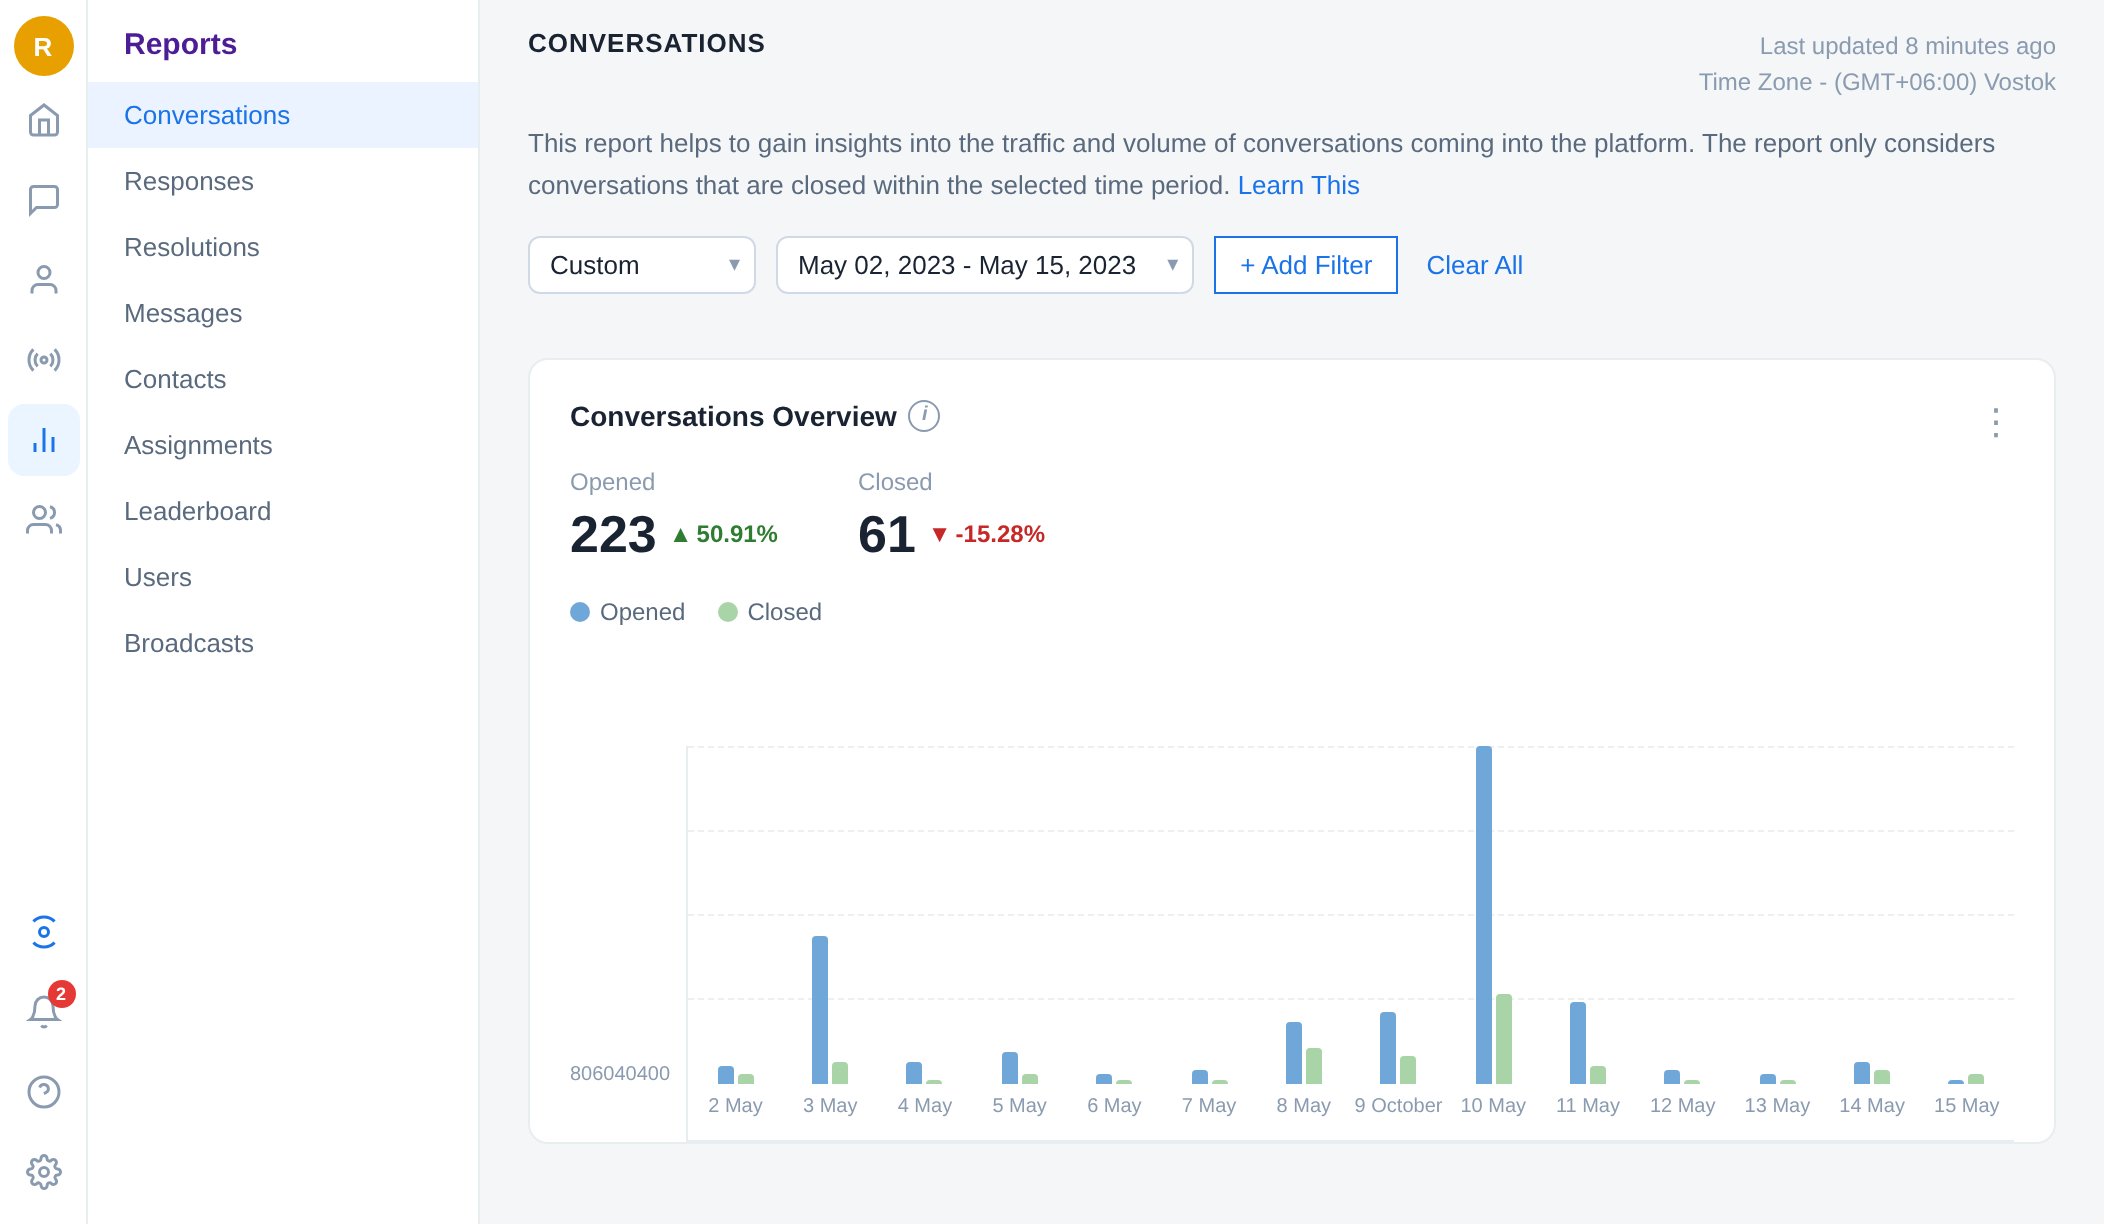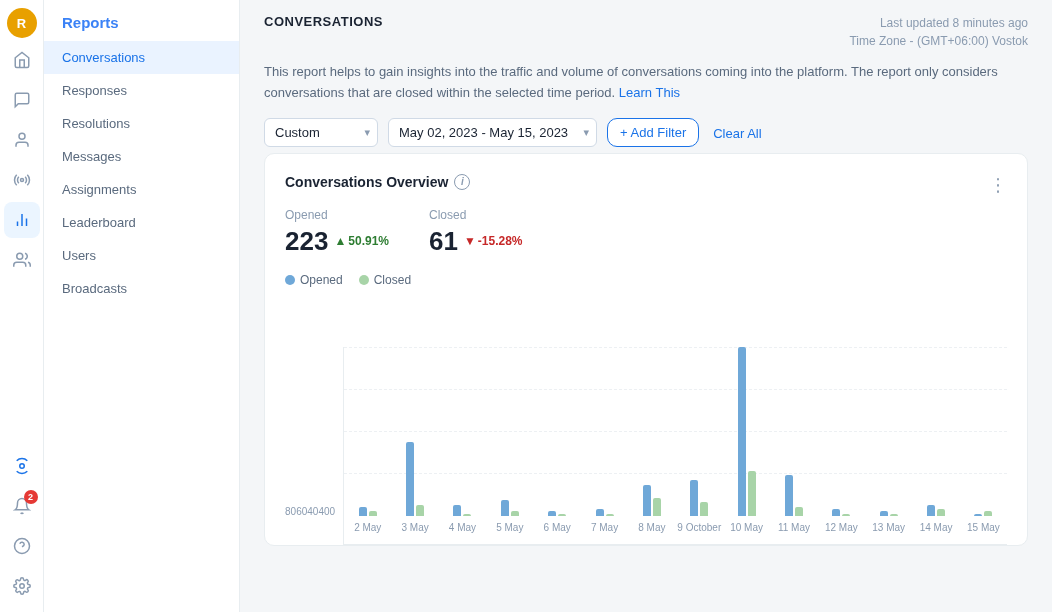--- a/index.html
+++ b/index.html
@@ -42,21 +42,21 @@
     
     .nav-sidebar {
       width: 196px;
       background: #fff;
       border-right: 1px solid #e8edf0;
       display: flex;
       flex-direction: column;
       padding: 0;
     }
     .nav-sidebar .nav-title {
-      font-size: 15px; font-weight: 700; color: #3b82f6;
+      font-size: 15px; font-weight: 700; color: #4c1d95;
       padding: 14px 18px 10px;
     }
     .nav-sidebar .nav-item {
       padding: 9px 18px; font-size: 13px; color: #5a6a7e; cursor: pointer;
       border-radius: 0; transition: background 0.15s;
     }
     .nav-sidebar .nav-item.active { color: #1a73e8; background: #eaf3ff; font-weight: 500; }
 
     
     .main {
@@ -85,21 +85,21 @@
       overflow-y: auto;
       flex: 1;
     }
 
     .description {
       font-size: 13px; color: #5a6a7e; line-height: 1.6; margin-bottom: 14px;
     }
     .description a { color: #1a73e8; text-decoration: none; }
 
     .filters {
-      display: flex; align-items: flex-end; gap: 10px; margin-bottom: 6px;
+      display: flex; align-items: center; gap: 10px; margin-bottom: 32px;
     }
     .filter-select {
       border: 1px solid #d0dae6; border-radius: 6px; padding: 6px 28px 6px 10px;
       font-size: 13px; color: #1a2332; background: #fff;
       appearance: none; cursor: pointer; position: relative;
       min-width: 110px;
     }
     .filter-select-wrapper {
       position: relative; display: inline-block;
     }
@@ -113,21 +113,21 @@
     .filter-date {
       border: 1px solid #d0dae6; border-radius: 6px; padding: 6px 28px 6px 10px;
       font-size: 13px; color: #1a2332; background: #fff;
       cursor: pointer; min-width: 190px;
     }
     .filter-date-wrapper::after {
       content: '▾'; position: absolute; right: 8px; top: 50%;
       transform: translateY(-50%); font-size: 11px; color: #8a9bb0; pointer-events: none;
     }
     .add-filter-btn {
-      border: 1px solid #1a73e8; border-radius: 10px; padding: 6px 12px;
+      border: 1px solid #1a73e8; border-radius: 0; padding: 6px 12px;
       font-size: 13px; color: #1a73e8; background: #fff; cursor: pointer;
       display: flex; align-items: center; gap: 4px;
     }
     .clear-all-btn {
       border: none; background: none; font-size: 13px; color: #1a73e8; cursor: pointer;
       padding: 6px 4px;
     }
 
     
     .card {
@@ -284,20 +284,21 @@
       </svg>
   </div>
 </div>
 
 <div class="nav-sidebar">
   <div class="nav-title">Reports</div>
   <div class="nav-item active">Conversations</div>
   <div class="nav-item">Responses</div>
   <div class="nav-item">Resolutions</div>
   <div class="nav-item">Messages</div>
+  <div class="nav-item">Contacts</div>
   <div class="nav-item">Assignments</div>
   <div class="nav-item">Leaderboard</div>
   <div class="nav-item">Users</div>
   <div class="nav-item">Broadcasts</div>
 </div>
 
 <div class="main">
   <div class="main-header">
     <div class="page-title">CONVERSATIONS</div>
     <div class="last-updated">

